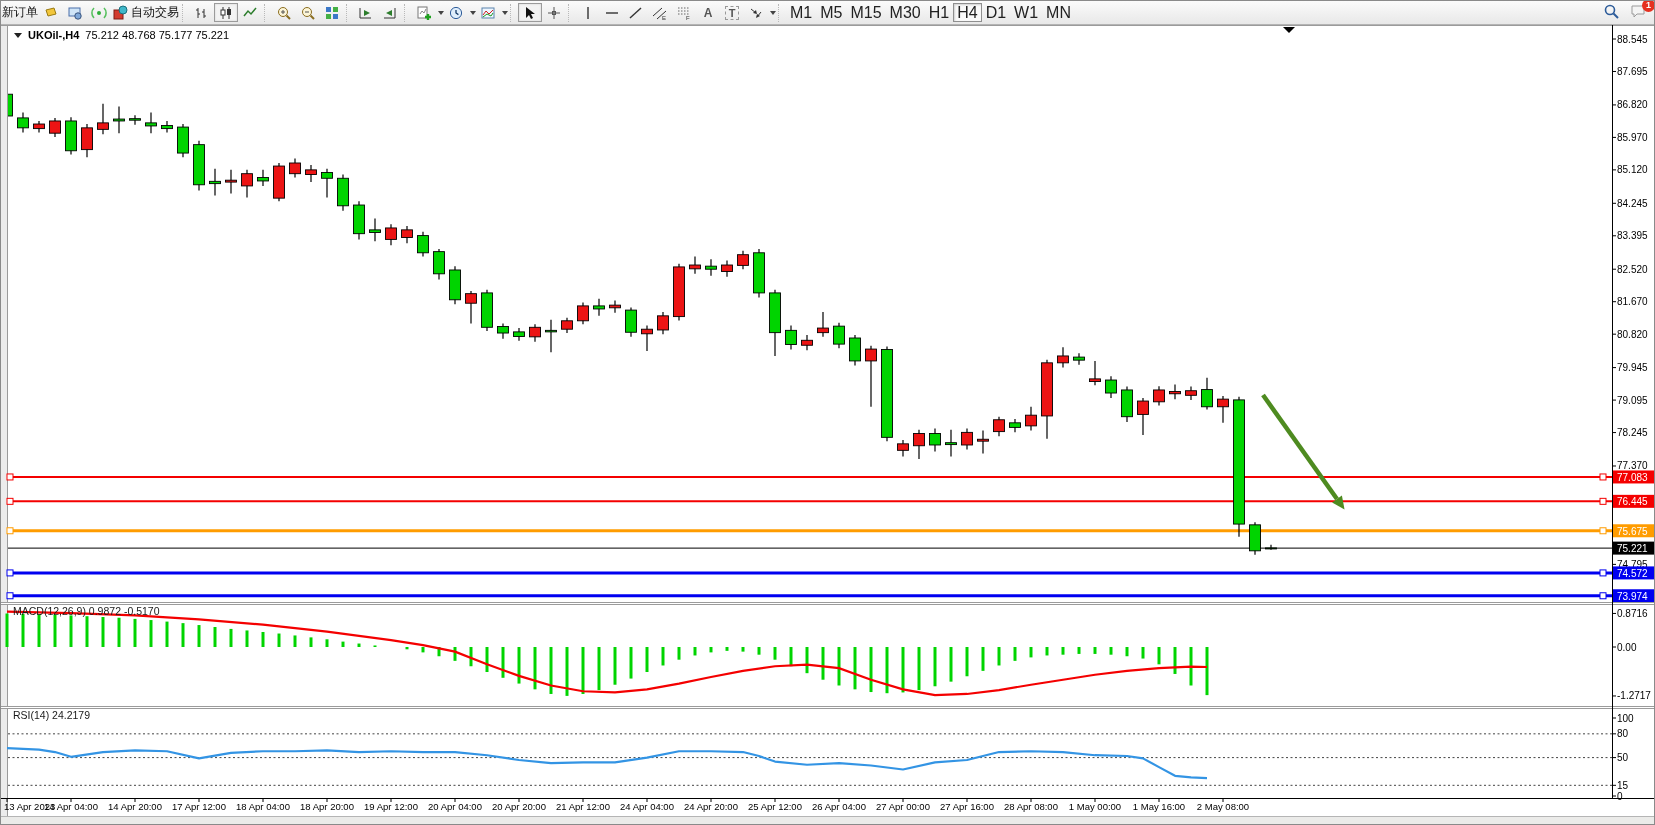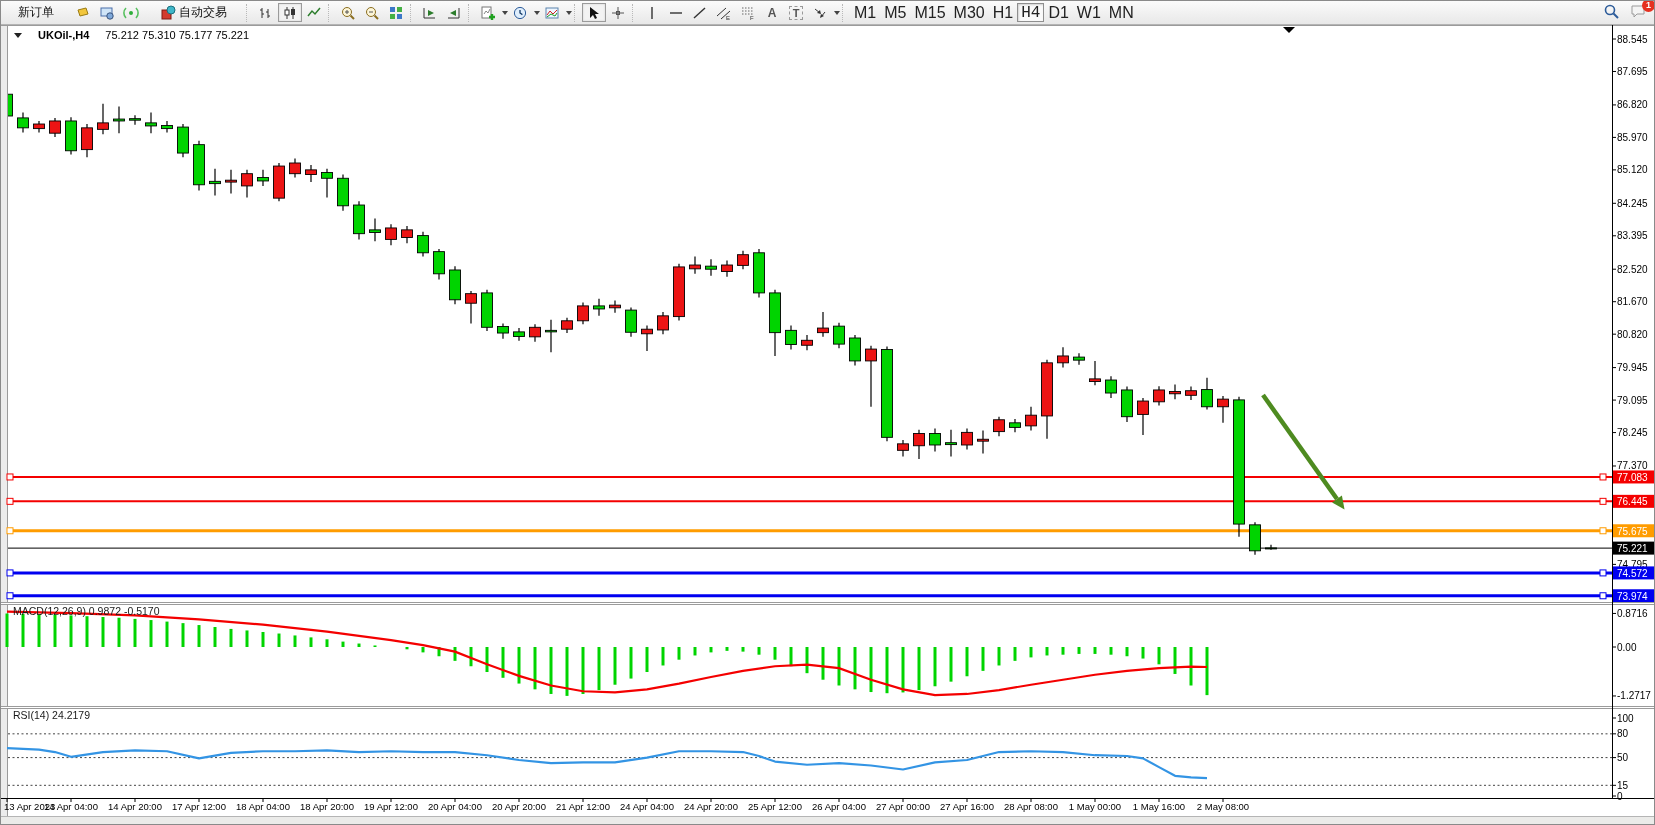--- a/index.html
+++ b/index.html
@@ -2,32 +2,32 @@
 <html><head>
 <meta charset="utf-8">
 <style>
   html,body{margin:0;padding:0;background:#dcdcdc;font-family:"Liberation Sans","DejaVu Sans",sans-serif;}
   #app{position:relative;width:1655px;height:825px;background:#ffffff;overflow:hidden;border:1px solid #8a8a8a;box-sizing:border-box;}
   #chart-svg{position:absolute;left:0;top:0;}
   
   #toolbar{position:absolute;left:0;top:0;width:1655px;height:23px;background:linear-gradient(#fbfbfb,#e8e8e8);border-bottom:1px solid #b4b4b4;display:flex;align-items:center;z-index:5;font-size:12px;color:#111;}
   .tb-group{display:flex;align-items:center;height:23px;}
   .tb-sep{width:5px;height:18px;margin:0 2px;border-left:1px dotted #b9b9b9;}
-  .tb-btn{display:flex;align-items:center;gap:3px;padding:1px 16px;height:19px;border:1px solid transparent;background:transparent;font-family:inherit;font-size:12px;color:#111;cursor:default;}
+  .tb-btn{display:flex;align-items:center;gap:3px;padding:1px 0;height:19px;border:1px solid transparent;background:transparent;font-family:inherit;font-size:12px;color:#111;cursor:default;}
   .tb-btn.icon-only{width:24px;justify-content:center;padding:1px 0;}
   .tb-btn.pressed{border:1px solid #9b9b9b;background:#f3f3f3;box-shadow:inset 0 0 2px #cfcfcf;}
   .caret{width:0;height:0;border-left:3px solid transparent;border-right:3px solid transparent;border-top:4px solid #444;margin-left:2px;}
   .tfbar{display:flex;align-items:center;}
   .tf-btn{min-width:26px;height:19px;border:1px solid transparent;background:transparent;font-family:inherit;font-size:16px;color:#222;padding:0 3px;}
-  .tf-btn.active{border:1px solid #8f8f8f;background:#fafafa;box-shadow:inset 1px 1px 2px #d0d0d0;font-family:Liberation Mono, monospace;}
+  .tf-btn.active{border:1px solid #8f8f8f;background:#fafafa;box-shadow:inset 1px 1px 2px #d0d0d0;}
   .tb-right{margin-left:auto;display:flex;align-items:center;margin-right:8px;gap:10px;}
   .badge{position:absolute;top:-4px;right:-7px;background:#e53020;color:#fff;border-radius:8px;font-size:9px;min-width:13px;height:13px;line-height:13px;text-align:center;font-weight:bold;}
   .bubble-wrap{position:relative;}
   
-  #title-strip{position:absolute;left:13px;top:28px;z-index:4;font-size:11px;color:#000;display:flex;align-items:center;gap:16px;}
+  #title-strip{position:absolute;left:13px;top:28px;z-index:4;font-size:11px;color:#000;display:flex;align-items:center;gap:6px;}
   #title-strip .dd{width:0;height:0;border-left:4px solid transparent;border-right:4px solid transparent;border-top:5px solid #222;}
   svg text{font-family:"Liberation Sans","DejaVu Sans",sans-serif;}
 </style>
 </head>
 <body>
 
 <div id="app">
 
   <svg id="chart-svg" width="1655" height="825" viewBox="0 0 1655 825">
       <rect x="0" y="24" width="1655" height="801" fill="#ffffff"></rect>
@@ -627,15 +627,15 @@
             <path d="M2 3h12v8H7l-3 3v-3H2z" fill="#f4f4f4" stroke="#9a9a9a"></path>
           </svg>
         <span class="badge">1</span>
       </span>
     </div>
   </div>
 
   <div id="title-strip">
     <span class="dd"></span>
     <span style="font-weight:bold;">UKOil-,H4</span>
-    <span>75.212 75.310 75.177 75.221</span>
+    <span>75.212 48.768 75.177 75.221</span>
   </div>
 </div>
 
 </body></html>

